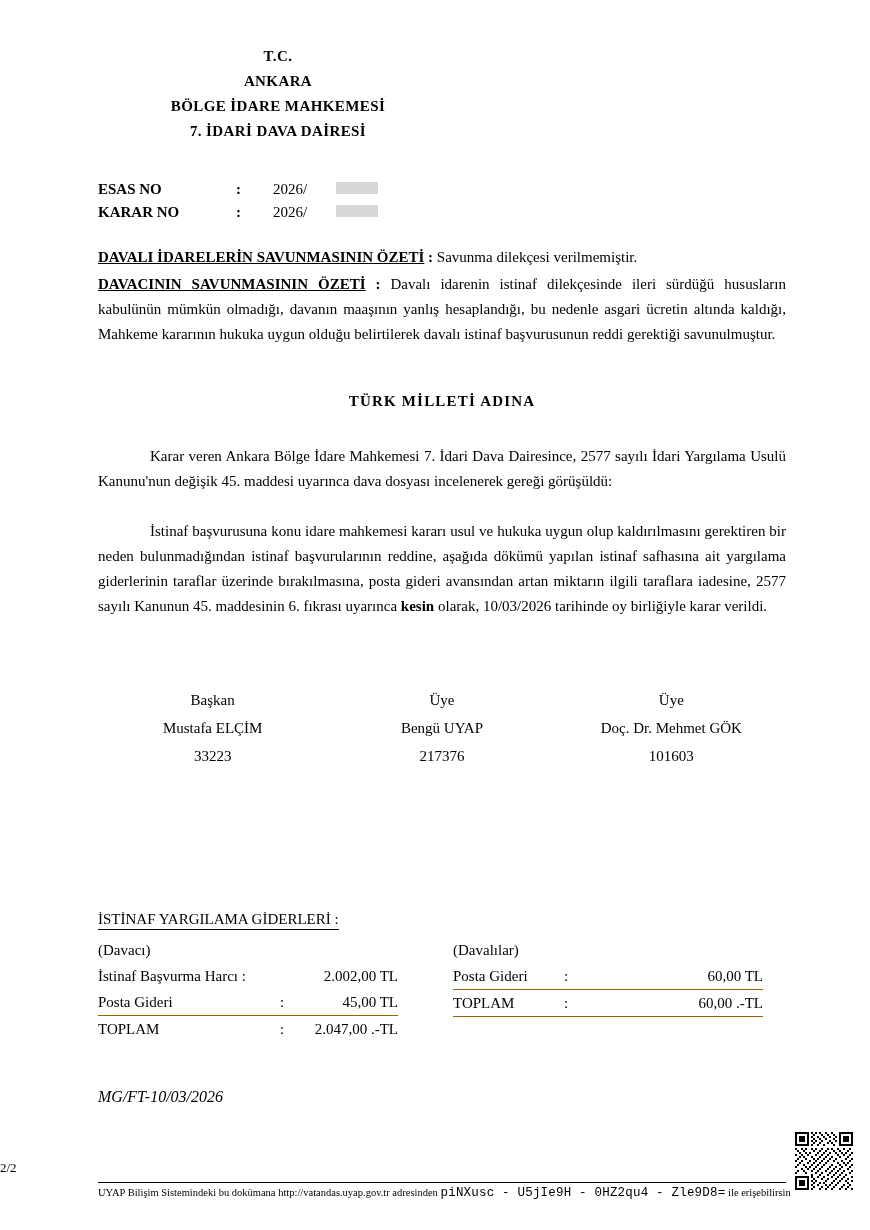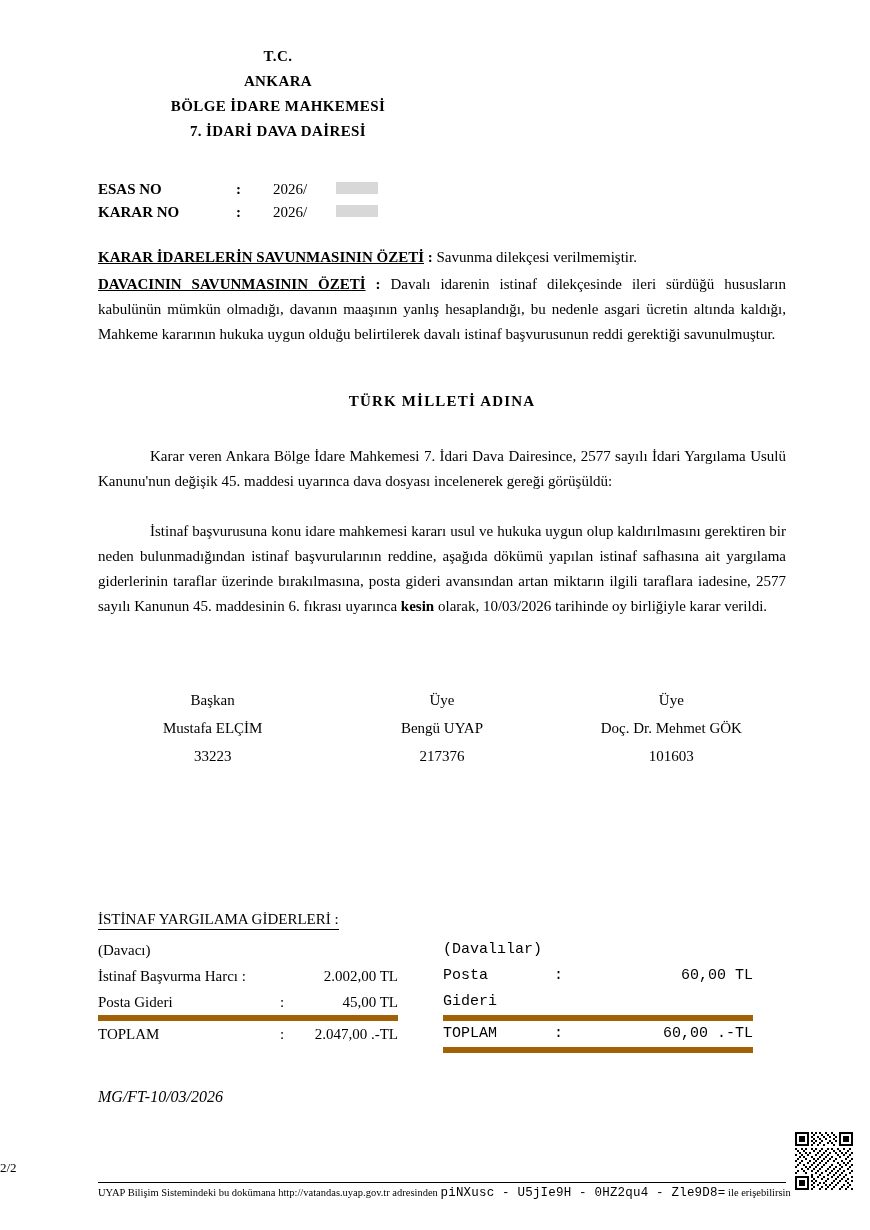--- a/index.html
+++ b/index.html
@@ -126,33 +126,32 @@
   }
   .costs-left {
     position: absolute;
     left: 98px;
     top: 937px;
     width: 300px;
     font-size: 15px;
   }
   .costs-right {
     position: absolute;
-    left: 443px;
+    left: 453px;
     top: 937px;
     width: 310px;
     font-size: 15px;
-    font-family: Liberation Mono, monospace;
   }
   .cost-sub { line-height: 26px; }
   .cost-row {
     display: flex;
     line-height: 26px;
     align-items: baseline;
   }
-  .cost-row.ul { border-bottom: 6px solid #a16207; }
+  .cost-row.ul { border-bottom: 1px solid #a16207; }
   .cost-name { flex: 0 0 auto; }
   .cost-colon {
     flex: 1 1 auto;
     text-align: left;
     padding-left: 6px;
   }
   .cost-val {
     flex: 0 0 auto;
     text-align: right;
     white-space: nowrap;
@@ -228,21 +227,21 @@
     </div>
     <div class="caserow">
       <span class="caselabel">KARAR NO</span>
       <span class="casesep">:</span>
       <span class="caseval">2026/</span>
       <span class="redact"></span>
     </div>
   </div>
 
   <div class="para" id="p-davali">
-    <span class="lead-bold">KARAR İDARELERİN SAVUNMASININ ÖZETİ</span><span class="lead-bold-nu"> :</span><span> Savunma dilekçesi verilmemiştir.</span>
+    <span class="lead-bold">DAVALI İDARELERİN SAVUNMASININ ÖZETİ</span><span class="lead-bold-nu"> :</span><span> Savunma dilekçesi verilmemiştir.</span>
   </div>
 
   <div class="para" id="p-davaci">
     <span class="lead-bold">DAVACININ  SAVUNMASININ  ÖZETİ</span><span class="lead-bold-nu"> :</span><span> Davalı idarenin istinaf dilekçesinde ileri sürdüğü hususların kabulünün mümkün olmadığı, davanın maaşının yanlış hesaplandığı, bu nedenle asgari ücretin altında kaldığı, Mahkeme kararının hukuka uygun olduğu   belirtilerek davalı istinaf başvurusunun reddi gerektiği savunulmuştur.</span>
   </div>
 
   <div class="center-title">TÜRK  MİLLETİ  ADINA</div>
 
   <div class="para" id="p-karar">Karar veren Ankara Bölge İdare Mahkemesi 7. İdari Dava Dairesince, 2577 sayılı İdari Yargılama Usulü Kanunu'nun değişik 45. maddesi uyarınca dava dosyası incelenerek gereği görüşüldü:</div>
 

